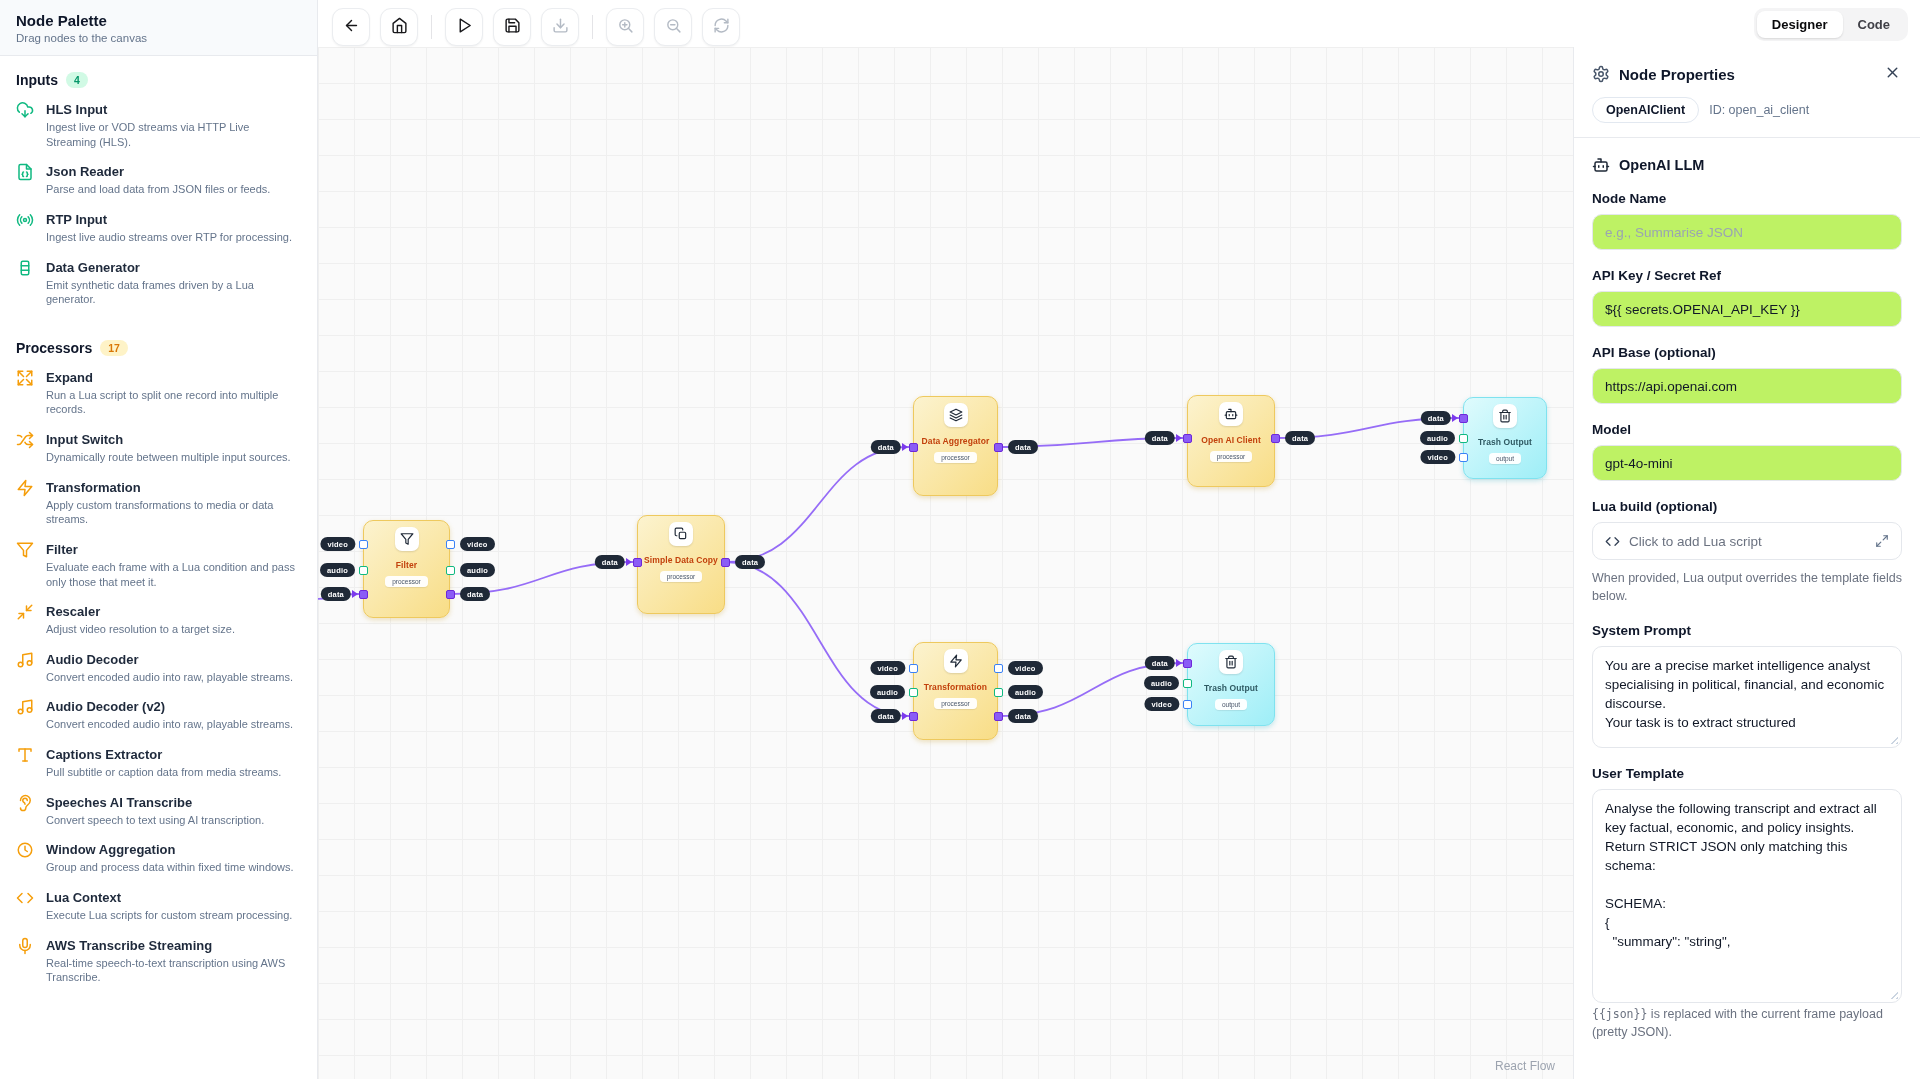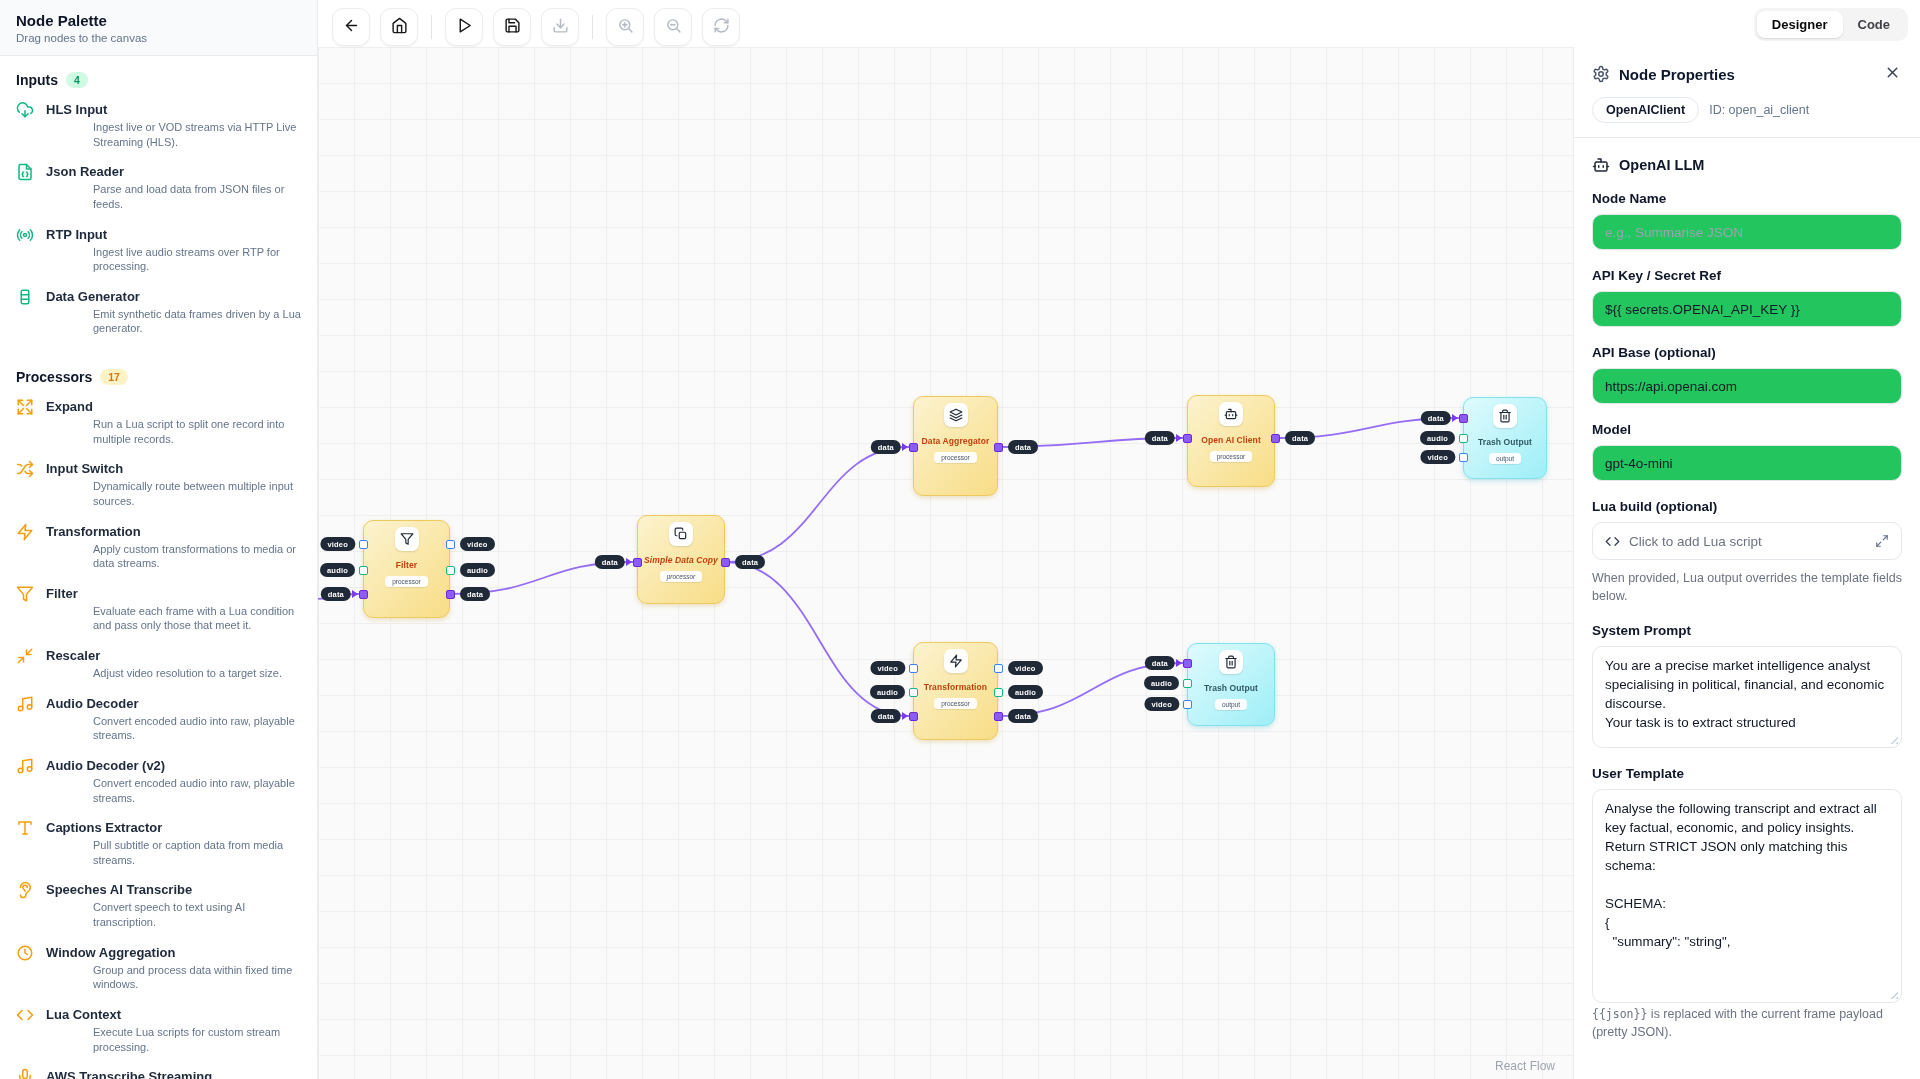--- a/index.html
+++ b/index.html
@@ -18,21 +18,21 @@
   .pal-sec-label { font-size:14px; font-weight:700; color:#0f172a; }
   .pal-badge { font-size:10.5px; font-weight:700; padding:2px 8px; border-radius:999px; }
   .pal-badge.green { background:#d1fae5; color:#059669; }
   .pal-badge.amber { background:#fef3c7; color:#d97706; }
   .pal-item { display:flex; gap:12px; align-items:flex-start; margin-bottom:13px; cursor:grab; }
   .pal-item .pi-icon { flex:0 0 18px; width:18px; height:18px; margin-top:1px; }
   .pal-item .pi-icon svg { width:18px; height:18px; }
   .pal-section.green-sec .pi-icon { color:#10b981; }
   .pal-section.amber-sec .pi-icon { color:#f59e0b; }
   .pi-title { font-size:13px; font-weight:700; color:#1e293b; }
-  .pi-desc { font-size:11px; color:#64748b; line-height:1.33; margin-top:2px;margin-left:47px; }
+  .pi-desc { font-size:11px; color:#64748b; line-height:1.33; margin-top:2px; }
 
   
   .canvas { position:absolute; left:318px; top:0; bottom:0; width:1255px; background:#fff; overflow:hidden; }
   .grid-bg { position:absolute; left:0; right:0; top:47px; bottom:0; background-color:#fafafa;
     background-image:linear-gradient(to right,#efefef 1px,transparent 1px),
                      linear-gradient(to bottom,#efefef 1px,transparent 1px);
     background-size:36px 36px; }
   #edges { position:absolute; left:0; top:0; width:1255px; height:1079px; overflow:visible; pointer-events:none; z-index:2; }
   .flow-node { position:absolute; display:flex; flex-direction:column; align-items:center; padding-top:6px;
     border-radius:10px; z-index:3; cursor:pointer; }
@@ -87,21 +87,21 @@
   .type-badge { font-size:12.5px; font-weight:700; border:1px solid #e2e8f0; border-radius:999px;
     padding:5px 13px; color:#0f172a; background:#fff; }
   .node-id { font-size:12.5px; color:#64748b; }
   .props-body { padding:18px 18px 10px; }
   .section-title-row { display:flex; align-items:center; gap:9px; font-size:14.5px; font-weight:700; margin-bottom:17px; }
   .section-title-row .sicon { width:18px; height:18px; color:#1f2937; }
   .section-title-row .sicon svg { width:18px; height:18px; }
   .field { margin-bottom:18px; }
   .field > label { display:block; font-size:13.5px; font-weight:700; color:#0f172a; margin-bottom:8px; }
   .txt-input { width:100%; height:36px; border:1px solid #e4e7ec; border-radius:10px; padding:0 12px;
-    font-family:inherit; font-size:13.5px; color:#111827; background:#22c55e; outline:none; }
+    font-family:inherit; font-size:13.5px; color:#111827; background:#bef264; outline:none; }
   .txt-input::placeholder { color:#9aa4b2; }
   .help { font-size:12.5px; color:#6b7280; line-height:1.45; margin-top:9px; }
   .lua-btn { width:100%; height:38px; border:1px solid #e4e7ec; border-radius:10px; background:#fff;
     display:flex; align-items:center; gap:9px; padding:0 12px; cursor:pointer; font-family:inherit; }
   .lua-btn .licon { width:15px; height:15px; color:#334155; }
   .lua-btn .licon svg { width:15px; height:15px; }
   .lua-btn .ltext { flex:1; text-align:left; font-size:13.5px; color:#6b7280; }
   .lua-btn .lexpand { width:14px; height:14px; color:#64748b; }
   .lua-btn .lexpand svg { width:14px; height:14px; }
   .ta-wrap { position:relative; }
@@ -300,21 +300,21 @@
         <div class="port audio" style="left: 40.5px; top: 565.5px;"></div>
         <div class="pill" style="left: 33px; top: 594px; transform: translate(-100%, -50%);">data</div>
         <div class="edge-arrow" style="left: 33.5px; top: 590px;"></div>
         <div class="port data" style="left: 40.5px; top: 589.5px;"></div>
         <div class="pill" style="left: 142px; top: 544px; transform: translateY(-50%);">video</div>
         <div class="port video" style="left: 127.5px; top: 539.5px;"></div>
         <div class="pill" style="left: 142px; top: 570px; transform: translateY(-50%);">audio</div>
         <div class="port audio" style="left: 127.5px; top: 565.5px;"></div>
         <div class="pill" style="left: 142px; top: 594px; transform: translateY(-50%);">data</div>
         <div class="port data" style="left: 127.5px; top: 589.5px;"></div>
-        <div class="flow-node processor" style="left: 319px; top: 515px; width: 88px; height: 89px; font-style: italic;">
+        <div class="flow-node processor" style="left: 319px; top: 515px; width: 88px; height: 99px;">
           <span class="n-iconbox">
             <svg viewBox="0 0 24 24" fill="none" stroke="currentColor" stroke-width="2" stroke-linecap="round" stroke-linejoin="round">
               <rect x="9" y="9" width="11" height="11" rx="2"></rect>
               <path d="M5 15H4a2 2 0 0 1-2-2V4a2 2 0 0 1 2-2h9a2 2 0 0 1 2 2v1"></path>
             </svg>
           </span>
           <span class="n-title">Simple Data Copy</span>
           <span class="n-badge">processor</span>
         </div>
         <div class="pill" style="left: 307px; top: 562px; transform: translate(-100%, -50%);">data</div>

